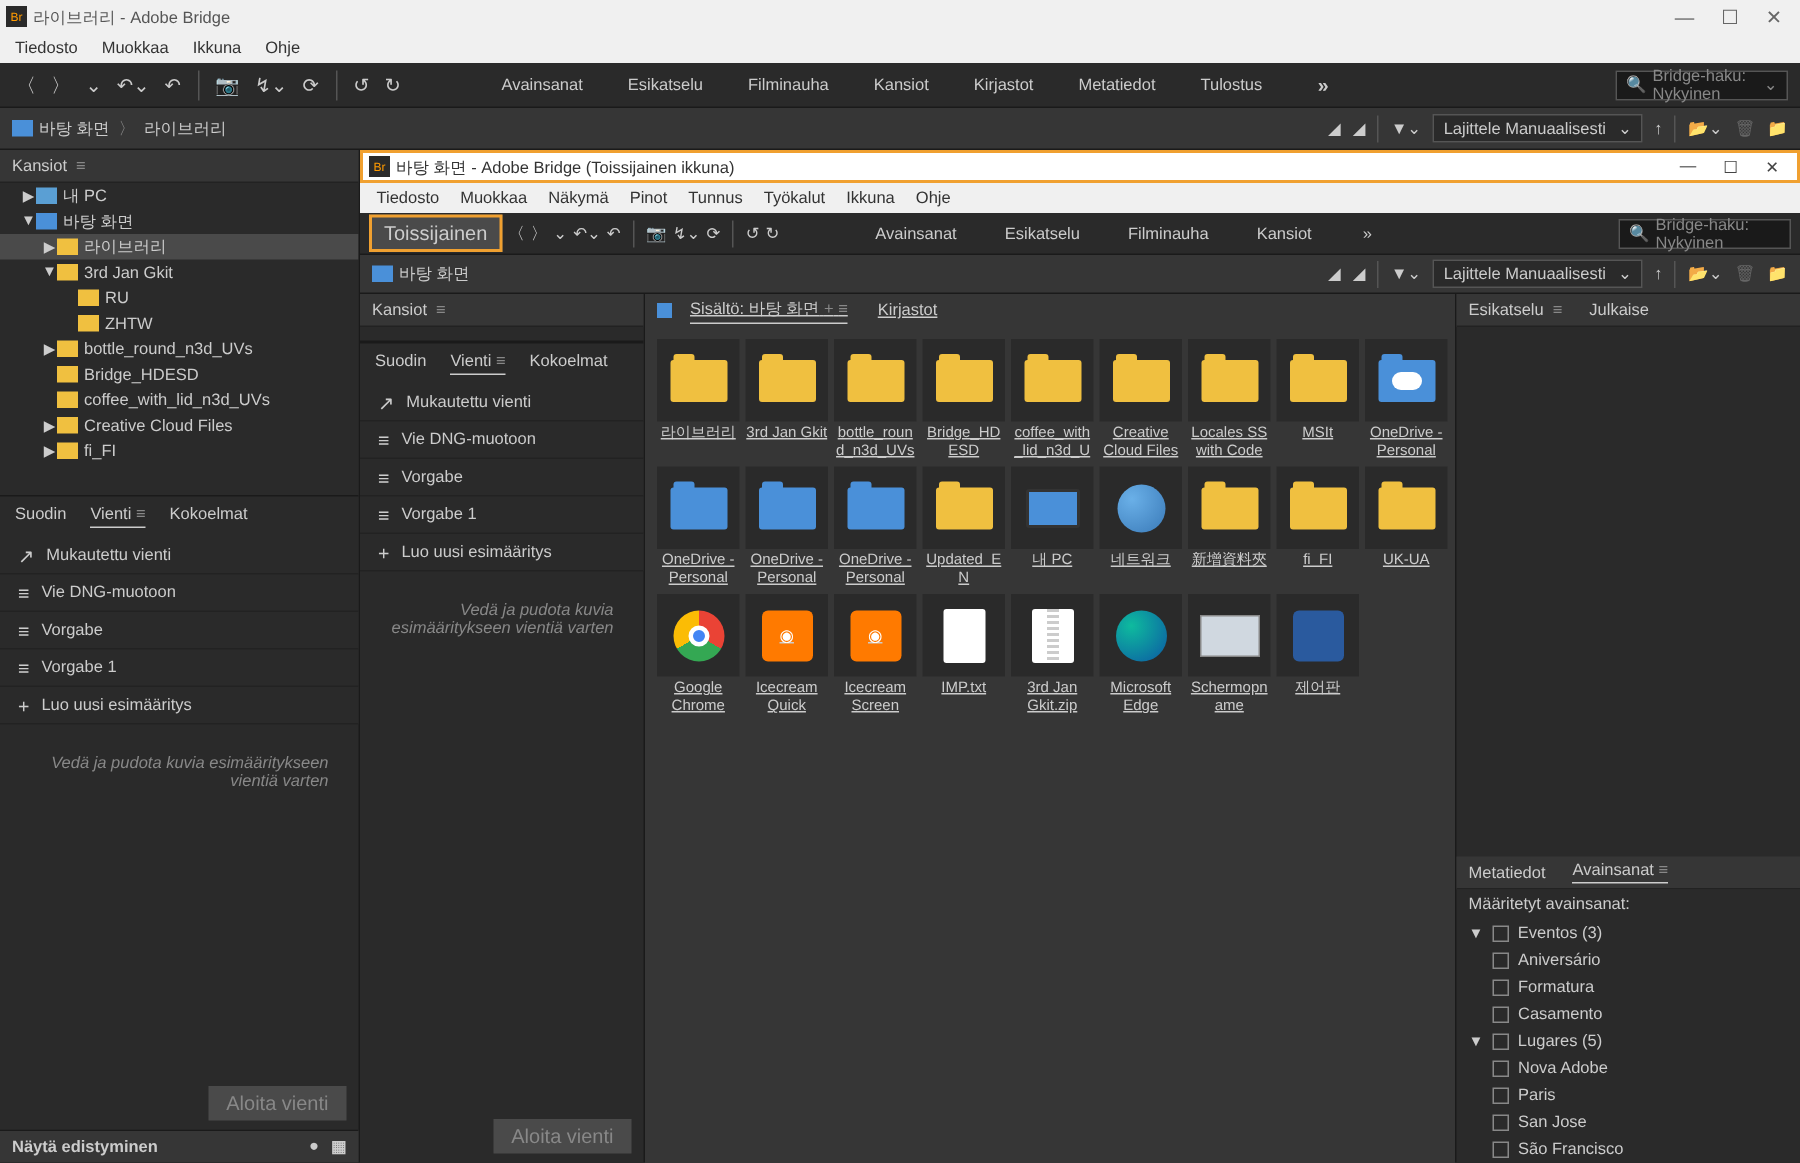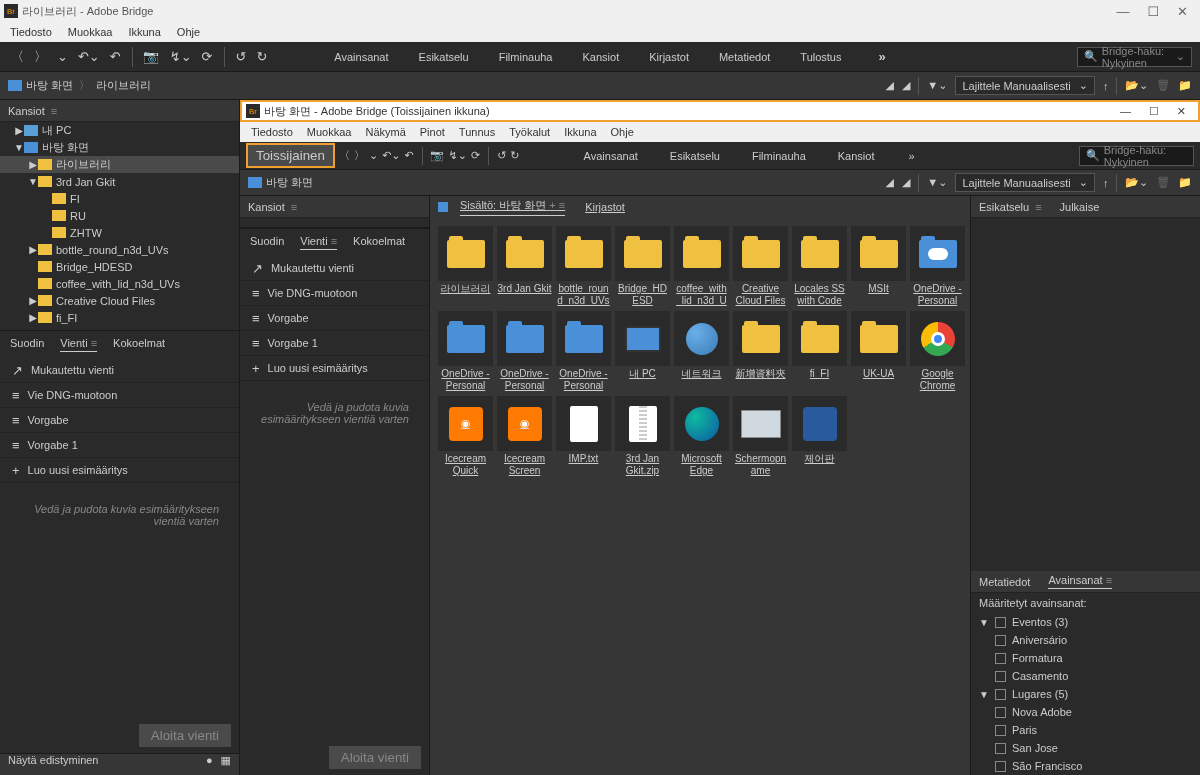--- a/index.html
+++ b/index.html
@@ -92,21 +92,21 @@
 .monitor-shape { width: 36px; height: 26px; background: #4a90d9; border: 2px solid #333; border-radius: 2px; }
 .globe-shape { width: 32px; height: 32px; background: radial-gradient(circle at 30% 30%, #6ab0e8, #3a7ab8); border-radius: 50%; }
 .cloud-shape { width: 36px; height: 24px; background: #fff; border-radius: 12px; position: relative; }
 
 .kw-panel { padding: 4px 8px; }
 .kw-group { padding: 3px 8px; display: flex; align-items: center; gap: 6px; cursor: pointer; }
 .kw-item { padding: 3px 8px 3px 24px; display: flex; align-items: center; gap: 6px; }
 .cb { width: 11px; height: 11px; border: 1px solid #888; }
 .tw2 { font-size: 10px; color: #ccc; }
 
-.footer-status { height: 22px; background: #363636; border-top: 1px solid #1a1a1a; display: flex; padding: 0 8px; }
+.footer-status { height: 22px; background: #363636; border-top: 1px solid #1a1a1a; display: flex; align-items: center; padding: 0 8px; font-weight: bold; }
 
 </style>
 </head>
 <body>
 
 <div class="titlebar">
   <span class="logo">Br</span>
   <span>라이브러리 - Adobe Bridge</span>
   <div class="controls">
     <span>―</span>
@@ -194,25 +194,20 @@
         </div>
         <div class="tree-item sel" style="padding-left: 28px;">
           <span class="tw">▶</span>
           <span class="fi yellow"></span>
           <span>라이브러리</span>
         </div>
         <div class="tree-item" style="padding-left: 28px;">
           <span class="tw">▼</span>
           <span class="fi yellow"></span>
           <span>3rd Jan Gkit</span>
-        </div>
-        <div class="tree-item" style="padding-left: 42px;">
-          <span class="tw"></span>
-          <span class="fi yellow"></span>
-          <span>FI</span>
         </div>
         <div class="tree-item" style="padding-left: 42px;">
           <span class="tw"></span>
           <span class="fi yellow"></span>
           <span>RU</span>
         </div>
         <div class="tree-item" style="padding-left: 42px;">
           <span class="tw"></span>
           <span class="fi yellow"></span>
           <span>ZHTW</span>
@@ -468,20 +463,26 @@
                 <div class="label">OneDrive - Personal</div>
               </div>
               <div class="item">
                 <div class="thumb">
                   <div class="folder-shape folder-blue"></div>
                 </div>
                 <div class="label">OneDrive - Personal</div>
               </div>
               <div class="item">
                 <div class="thumb">
+                  <div class="folder-shape"></div>
+                </div>
+                <div class="label">Updated_EN</div>
+              </div>
+              <div class="item">
+                <div class="thumb">
                   <div class="monitor-shape"></div>
                 </div>
                 <div class="label">내 PC</div>
               </div>
               <div class="item">
                 <div class="thumb">
                   <div class="globe-shape"></div>
                 </div>
                 <div class="label">네트워크</div>
               </div>

